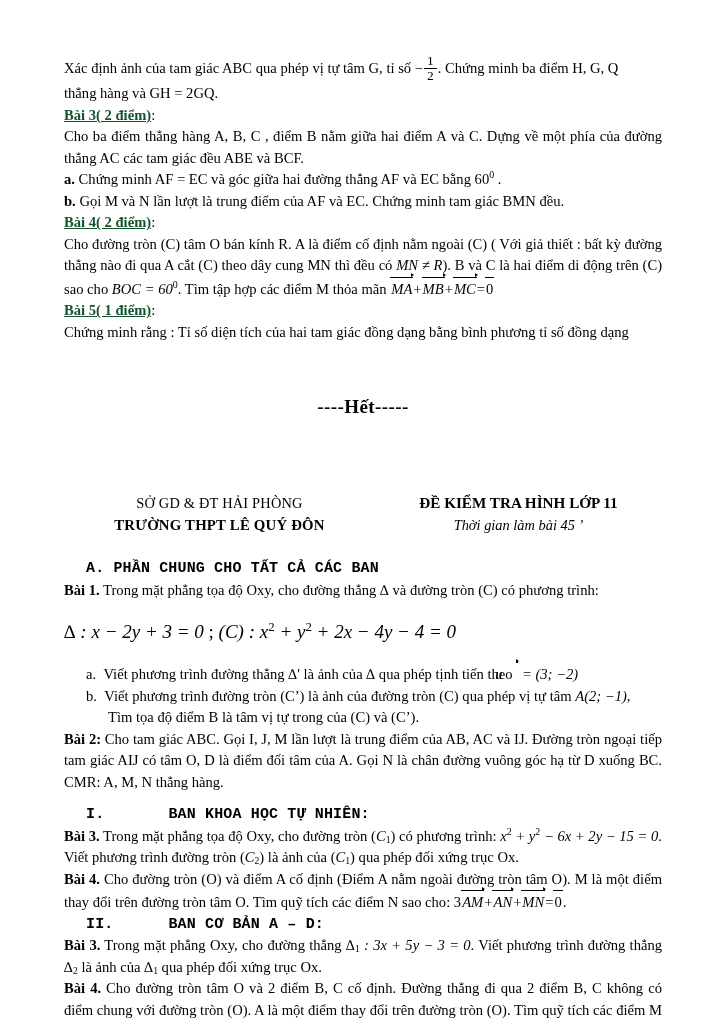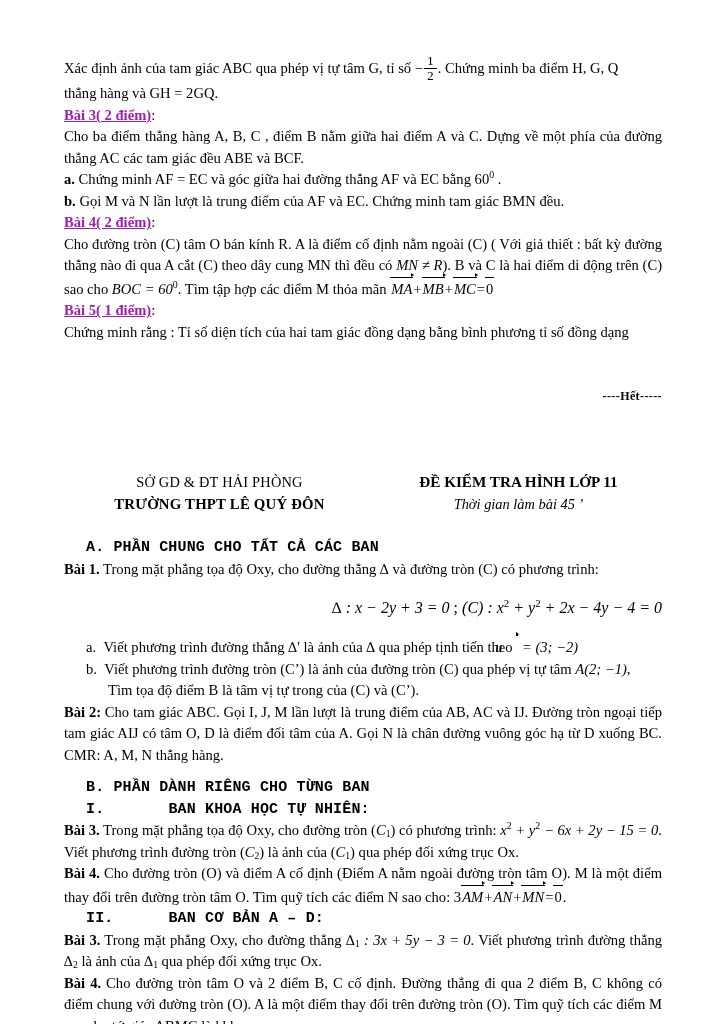--- a/index.html
+++ b/index.html
@@ -26,21 +26,21 @@
     font-size: 14.6px;
     line-height: 21.5px;
     text-align: justify;
     margin: 0;
     white-space: normal;
   }
   .just { text-align: justify; text-justify: inter-word; }
   .nojust { text-align: left; }
   .b { font-weight: bold; }
   .red-head {
-    color: #a21caf;
+    color: #14532d;
     font-weight: bold;
     text-decoration: underline;
   }
   .mathi {
     font-family: "Liberation Serif", "DejaVu Serif", serif;
     font-style: italic;
   }
   
   .frac {
     display: inline-block;
@@ -114,22 +114,22 @@
   .sec-title {
     font-weight: bold;
     font-size: 15px;
     letter-spacing: 0.15px;
     font-family: Liberation Mono, monospace;
   }
   .indent-a { padding-left: 22px; }
   .indent-item { padding-left: 44px; text-indent: -22px; }
   .indent-sub { padding-left: 44px; }
   .indent-rom { padding-left: 22px; }
-  .center-eq { text-align: right; font-size: 16px; line-height: 23px; }
-  .hetline { text-align: right; font-weight: bold; font-size: 12px; letter-spacing: 0.4px; }
+  .center-eq { text-align: left; font-size: 19px; line-height: 23px; }
+  .hetline { text-align: center; font-weight: bold; font-size: 19px; letter-spacing: 0.4px; }
 </style>
 </head>
 <body>
 
 <div class="page">
 
   <div>
 
     <p class="line just">
       <span>Xác định ảnh của tam giác ABC qua phép vị tự tâm G, tỉ số </span><span>−</span><span class="frac"><span class="num">1</span><span class="den">2</span></span><span>. Chứng minh ba điểm H, G, Q</span>
@@ -212,21 +212,20 @@
 
 
     <p class="line indent-sub">Tìm tọa độ điểm B là tâm vị tự trong của (C) và (C’).</p>
 
     <p class="line just">
       <span class="b">Bài 2:</span><span> Cho tam giác ABC. Gọi I, J, M lần lượt là trung điểm của AB, AC và IJ. Đường tròn ngoại tiếp tam giác AIJ có tâm O, D là điểm đối tâm của A. Gọi N là chân đường vuông góc hạ từ D xuống BC. CMR: A, M, N thẳng hàng.</span>
     </p>
 
     <div class="sp-sm"></div>
 
-    <p class="line sec-title indent-a">B.  PHẦN DÀNH RIÊNG CHO TỪNG BAN</p>
 
     <p class="line sec-title indent-rom">
       <span>I.</span>&nbsp;&nbsp;&nbsp;&nbsp;&nbsp;&nbsp;&nbsp;<span>BAN KHOA HỌC TỰ NHIÊN:</span>
     </p>
 
     <p class="line just">
       <span class="b">Bài 3.</span><span> Trong mặt phẳng tọa độ Oxy, cho đường tròn </span><span>(</span><span class="mathi">C</span><sub class="idx">1</sub><span>)</span><span> có phương trình: </span><span class="mathi">x</span><sup class="pow">2</sup><span class="mathi"> + y</span><sup class="pow">2</sup><span class="mathi"> − 6x + 2y − 15 = 0</span><span>. Viết phương trình đường tròn </span><span>(</span><span class="mathi">C</span><sub class="idx">2</sub><span>)</span><span> là ảnh của </span><span>(</span><span class="mathi">C</span><sub class="idx">1</sub><span>)</span><span> qua phép đối xứng trục Ox.</span>
     </p>
 
     <p class="line just">

